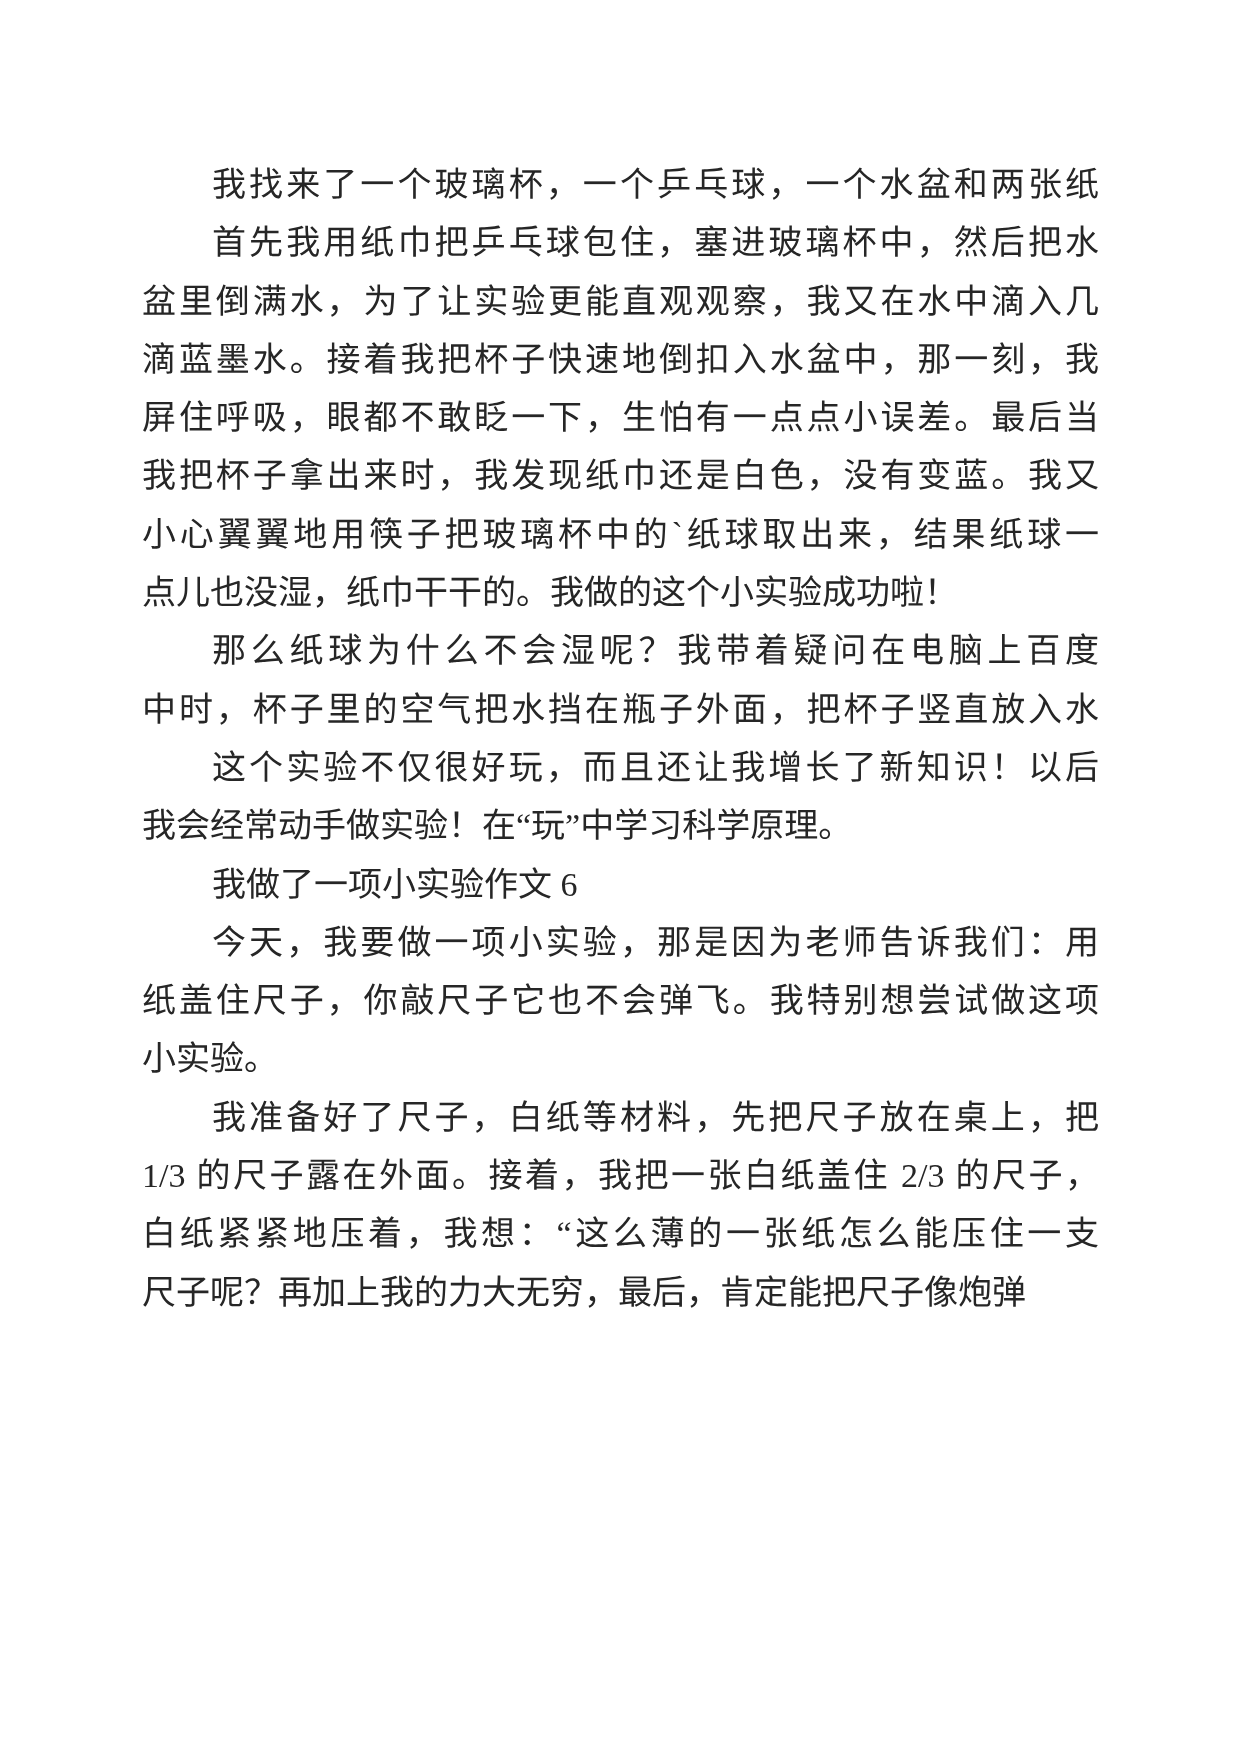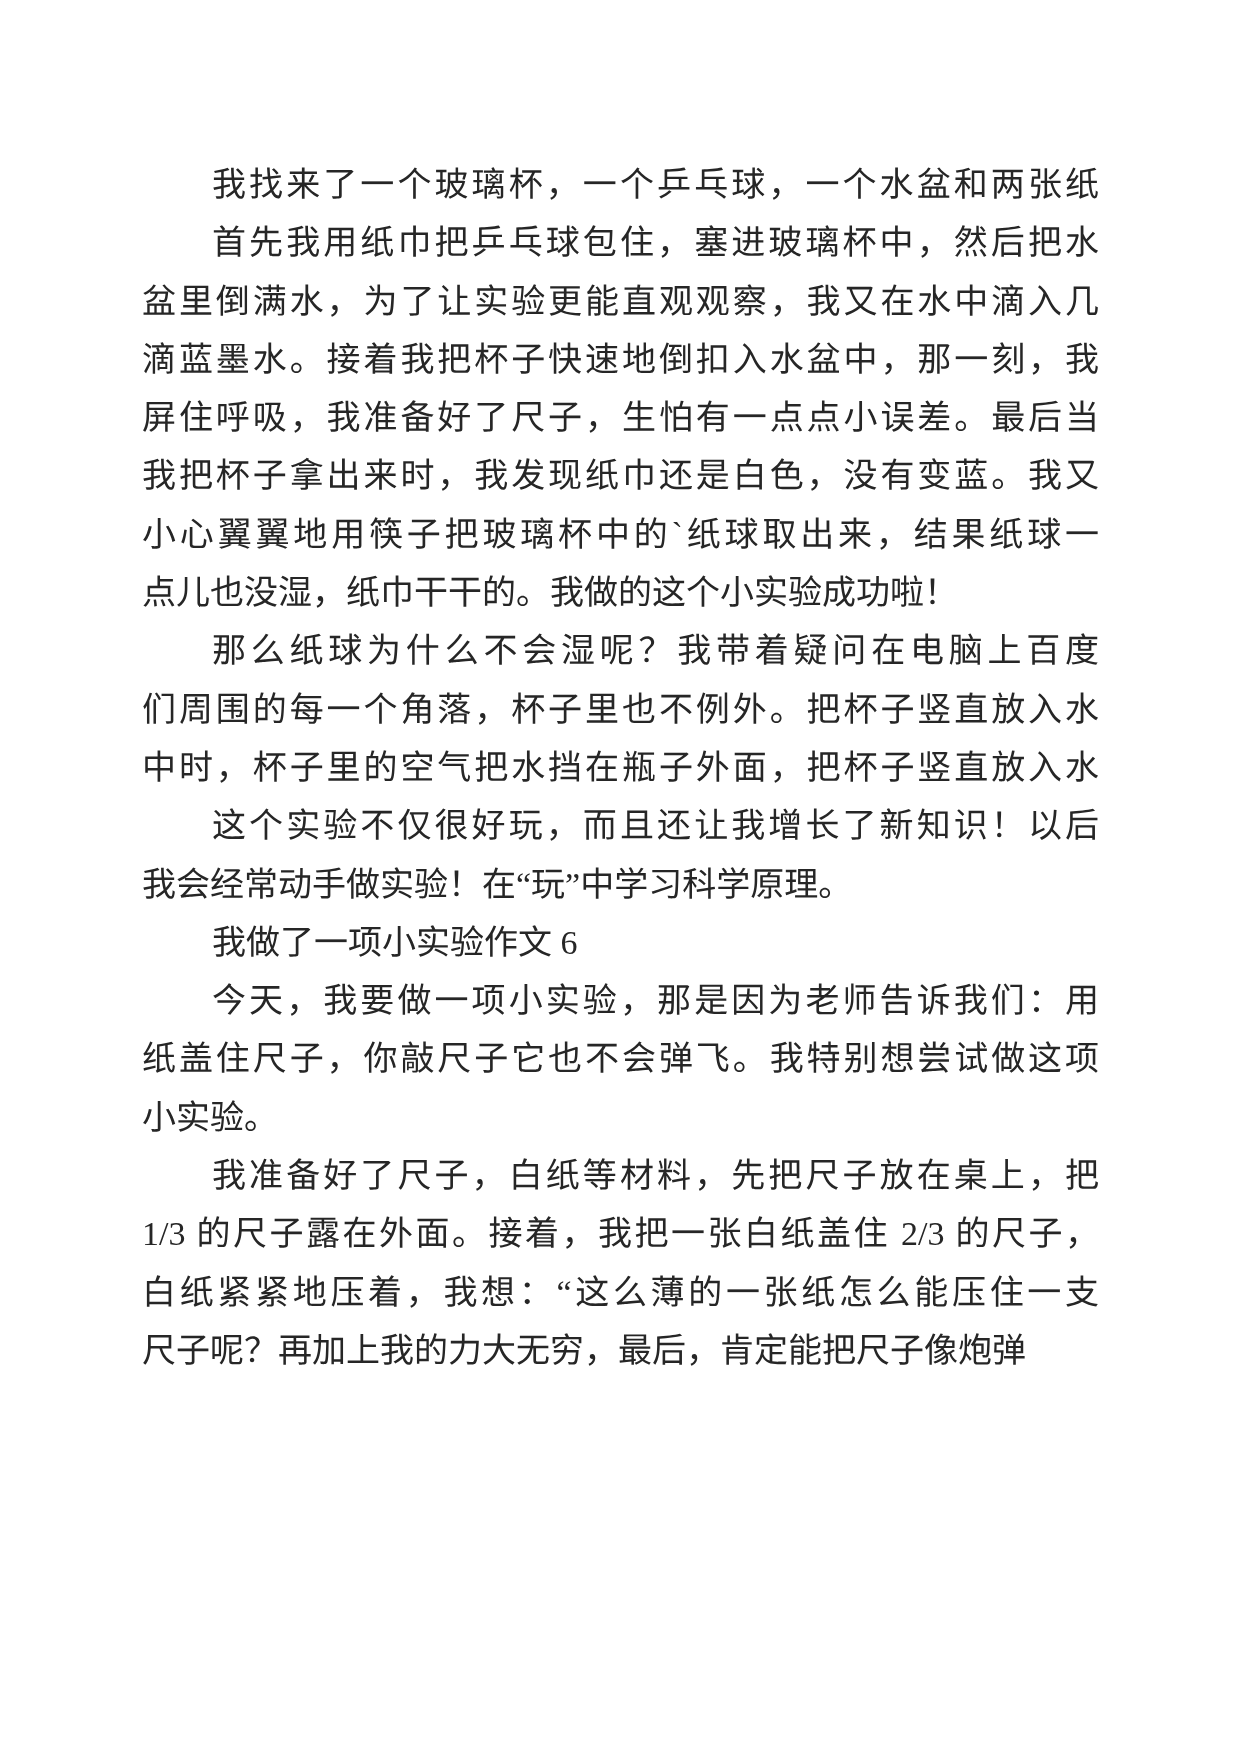--- a/index.html
+++ b/index.html
@@ -51,28 +51,27 @@
 
 <div class="page">
   <div class="content" id="doc-content" style="color: rgb(38, 38, 38);">
       <div class="paragraph">
         <div class="line first">我找来了一个玻璃杯，一个乒乓球，一个水盆和两张纸</div>
       </div>
       <div class="paragraph">
         <div class="line first">首先我用纸巾把乒乓球包住，塞进玻璃杯中，然后把水</div>
         <div class="line">盆里倒满水，为了让实验更能直观观察，我又在水中滴入几</div>
         <div class="line">滴蓝墨水。接着我把杯子快速地倒扣入水盆中，那一刻，我</div>
-        <div class="line">屏住呼吸，我准备好了尺子，生怕有一点点小误差。最后当</div>
+        <div class="line">屏住呼吸，眼都不敢眨一下，生怕有一点点小误差。最后当</div>
         <div class="line">我把杯子拿出来时，我发现纸巾还是白色，没有变蓝。我又</div>
         <div class="line">小心翼翼地用筷子把玻璃杯中的`纸球取出来，结果纸球一</div>
         <div class="line last">点儿也没湿，纸巾干干的。我做的这个小实验成功啦！</div>
       </div>
       <div class="paragraph">
         <div class="line first">那么纸球为什么不会湿呢？我带着疑问在电脑上百度</div>
-        <div class="line">们周围的每一个角落，杯子里也不例外。把杯子竖直放入水</div>
         <div class="line">中时，杯子里的空气把水挡在瓶子外面，把杯子竖直放入水</div>
       </div>
       <div class="paragraph">
         <div class="line first">这个实验不仅很好玩，而且还让我增长了新知识！以后</div>
         <div class="line last">我会经常动手做实验！在“玩”中学习科学原理。</div>
       </div>
       <div class="paragraph">
         <div class="line first last">我做了一项小实验作文 6</div>
       </div>
       <div class="paragraph">

